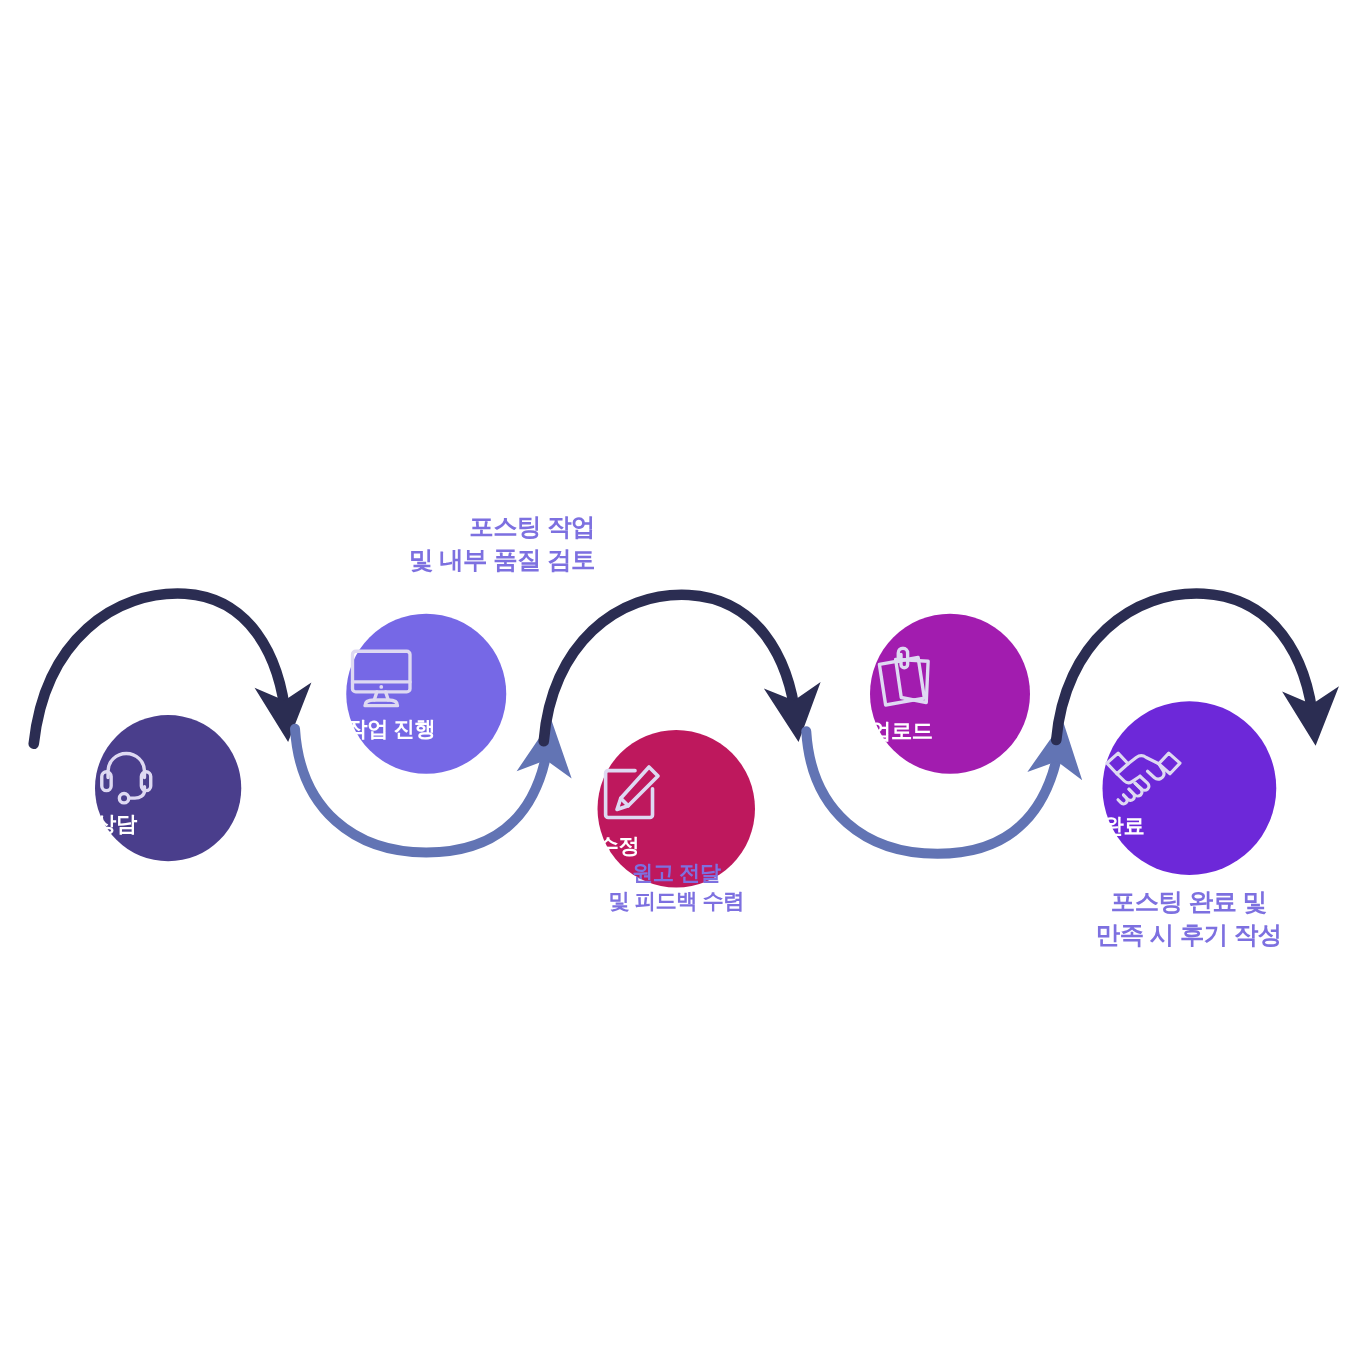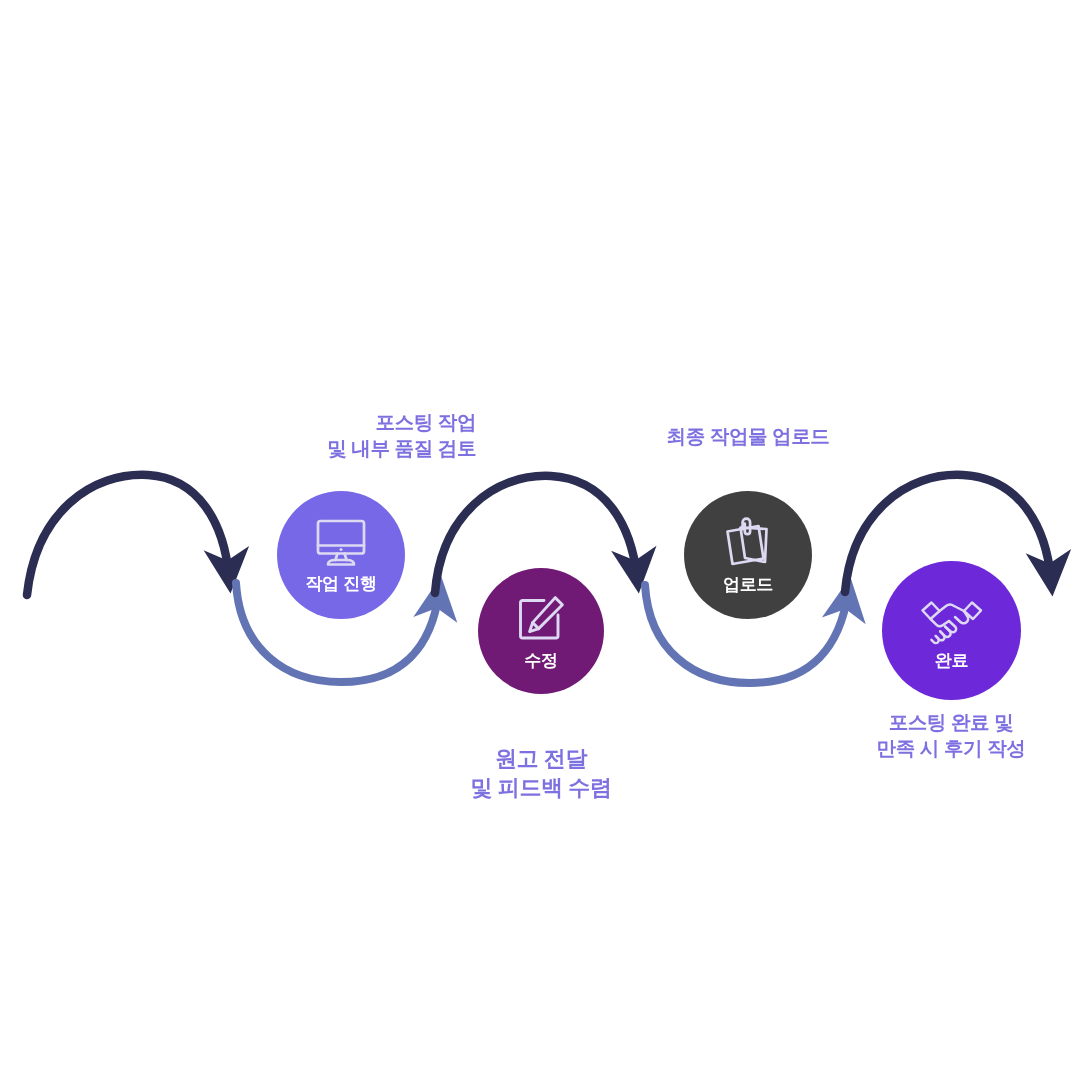--- a/index.html
+++ b/index.html
@@ -29,21 +29,21 @@
   }
   .node {
     position: absolute;
     z-index: 3;
   }
   .circle {
     position: absolute;
     border-radius: 50%;
     display: flex;
     flex-direction: column;
-    align-items: center;
+    align-items: flex-start;
     justify-content: center;
     box-sizing: border-box;
   }
   .circle-icon {
     display: flex;
     align-items: center;
     justify-content: center;
     line-height: 0;
   }
   .circle-label {
@@ -83,66 +83,79 @@
 
     <path d="M236,583 C240,648 284,682 341,682 C404,682 432,645 439,592" fill="none" stroke="#6274b4" stroke-width="8" stroke-linecap="round" marker-end="url(#head-light)"></path>
 
     <path d="M435,593 C441,516 494,473 551,476 C604,479 631,523 637,577" fill="none" stroke="#2b2d52" stroke-width="8.5" stroke-linecap="round" marker-end="url(#head-dark)"></path>
 
     <path d="M645,585 C649,650 693,683 750,683 C812,683 840,646 848,593" fill="none" stroke="#6274b4" stroke-width="8" stroke-linecap="round" marker-end="url(#head-light)"></path>
 
     <path d="M845,592 C852,514 906,472 963,475 C1018,478 1046,524 1051,580" fill="none" stroke="#2b2d52" stroke-width="8.5" stroke-linecap="round" marker-end="url(#head-dark)"></path>
   </svg>
 
+  <div class="node" style="left:76px; top:572px; width:117px; height:117px;">
+    <div class="circle" style="left:0; top:0; width:117px; height:117px; background:#4a3e8c;">
+      <span class="circle-icon" style="margin-top:4px; margin-bottom:3px;">
+        <svg width="50" height="50" viewBox="0 0 48 48" fill="none" stroke="#ded9f2" stroke-width="2.6" stroke-linecap="round" stroke-linejoin="round">
+          <path d="M10 26 V21 C10 13.5 16.3 7.5 24 7.5 C31.7 7.5 38 13.5 38 21 V26"></path>
+          <rect x="5.2" y="21.5" width="7.2" height="14.5" rx="3.6"></rect>
+          <rect x="35.6" y="21.5" width="7.2" height="14.5" rx="3.6"></rect>
+          <path d="M38 33 V36 C38 39.6 34.6 41.8 30.6 41.8 H26.5"></path>
+          <circle cx="22.3" cy="41.8" r="3.6"></circle>
+        </svg>
+      </span>
+      <span class="circle-label" style="font-size:17px;">상담</span>
+    </div>
+  </div>
 
   <div class="node" style="left:277px; top:491px; width:128px; height:128px;">
     <div class="circle" style="left:0; top:0; width:128px; height:128px; background:#7668e6;">
       <span class="circle-icon" style="margin-top:2px; margin-bottom:3px;">
         <svg width="56" height="52" viewBox="0 0 56 52" fill="none" stroke="#ded9f2" stroke-width="2.7" stroke-linecap="round" stroke-linejoin="round">
           <rect x="5" y="4" width="46" height="32.5" rx="2.6"></rect>
           <line x1="5" y1="28.5" x2="51" y2="28.5"></line>
           <circle cx="28" cy="32.5" r="1.5" fill="#ded9f2" stroke="none"></circle>
           <path d="M24.5 36.5 L22.4 43 M31.5 36.5 L33.6 43"></path>
           <path d="M15 47.5 C15 44 18.6 43 22.4 43 H33.6 C37.4 43 41 44 41 47.5 Z"></path>
         </svg>
       </span>
       <span class="circle-label" style="font-size:17px;">작업 진행</span>
     </div>
   </div>
   <div class="caption" style="left:206px; top:410px; width:270px; font-size:19.5px;text-align:right;">포스팅 작업
 및 내부 품질 검토</div>
 
   <div class="node" style="left:478px; top:568px; width:126px; height:126px;">
-    <div class="circle" style="left:0; top:0; width:126px; height:126px; background:#701a75;">
+    <div class="circle" style="left:0; top:16px; width:126px; height:126px; background:#be185d;">
       <span class="circle-icon" style="margin-top:3px; margin-bottom:3px;">
         <svg width="54" height="52" viewBox="0 0 54 52" fill="none" stroke="#ded9f2" stroke-width="2.9" stroke-linecap="round" stroke-linejoin="round">
           <path d="M30 6.5 H8.5 C7.4 6.5 6.5 7.4 6.5 8.5 V42 C6.5 43.1 7.4 44 8.5 44 H42 C43.1 44 44 43.1 44 42 V21"></path>
           <path d="M41.2 3.6 L48.4 10.8 L24.6 34.6 L15.6 37.6 L18.6 28.6 Z"></path>
           <path d="M18.6 28.6 L24.6 34.6"></path>
         </svg>
       </span>
       <span class="circle-label" style="font-size:17px;">수정</span>
     </div>
   </div>
-  <div class="caption" style="left:406px; top:744px; width:270px; font-size:22px;">원고 전달
+  <div class="caption" style="left:406px; top:688px; width:270px; font-size:17px;">원고 전달
 및 피드백 수렴</div>
 
   <div class="node" style="left:684px; top:491px; width:128px; height:128px;">
-    <div class="circle" style="left:0; top:0; width:128px; height:128px; background:#404040;">
+    <div class="circle" style="left:12px; top:0; width:128px; height:128px; background:#a21caf;">
       <span class="circle-icon" style="margin-top:2px; margin-bottom:4px;">
         <svg width="56" height="52" viewBox="0 0 56 52" fill="none" stroke="#ded9f2" stroke-width="2.7" stroke-linecap="round" stroke-linejoin="round">
           <path d="M20.5 10.5 L46.5 12 L45 45 L25 41 Z"></path>
           <path d="M7.5 14.5 L38.5 9 L43.5 41.5 L12.5 47 Z"></path>
           <path d="M22.6 12.2 V5.3 C22.6 3.2 24.3 1.6 26.4 1.6 C28.5 1.6 30.1 3.2 30.1 5.3 V14.6 C30.1 16.1 28.9 17.2 27.4 17.2 C26 17.2 24.8 16.1 24.8 14.6 V6.6"></path>
         </svg>
       </span>
       <span class="circle-label" style="font-size:17px;">업로드</span>
     </div>
   </div>
-  <div class="caption" style="left:613px; top:424px; width:270px; font-size:19.5px;">최종 작업물 업로드</div>
 
   <div class="node" style="left:882px; top:561px; width:139px; height:139px;">
     <div class="circle" style="left:0; top:0; width:139px; height:139px; background:#6d28d9;">
       <span class="circle-icon" style="margin-top:6px; margin-bottom:3px;">
         <svg width="66" height="50" viewBox="0 0 66 50" fill="none" stroke="#ded9f2" stroke-width="2.5" stroke-linecap="round" stroke-linejoin="round">
           <path d="M3.5 14.5 L12.5 6.5 L20.5 15 L11.5 23 Z"></path>
           <path d="M62 14.5 L53 6.5 L45 15 L54 23 Z"></path>
           <path d="M20.5 15 L27 10 C29.5 8.2 32.5 8.2 35 10 L45 15"></path>
           <path d="M45 15 L48.5 20.5 C50 23 49 25.6 46.6 26.8 C44.8 27.7 42.8 27.3 41.4 26 L36 21"></path>
           <path d="M11.5 23 L17.5 28.8 C19.2 30.4 21.7 30.6 23.6 29.3 L30 25"></path>

